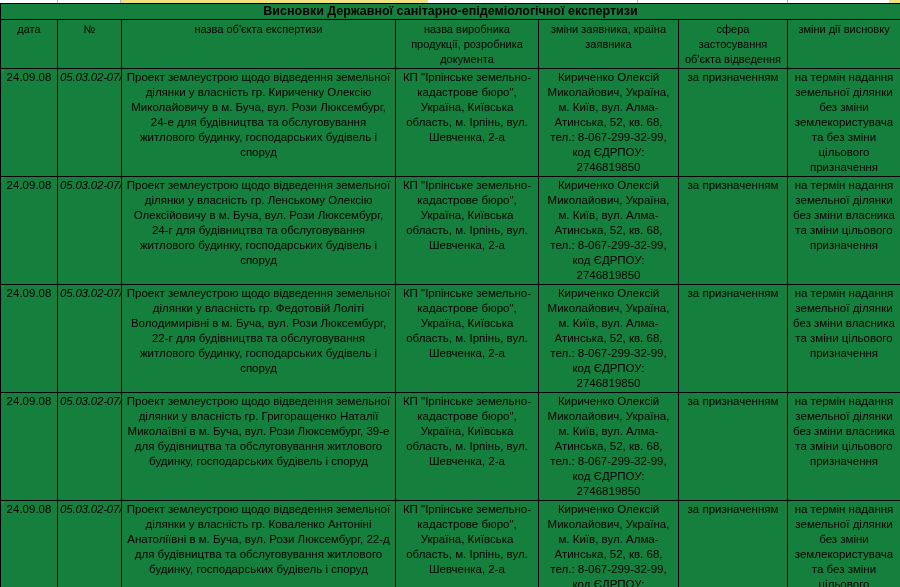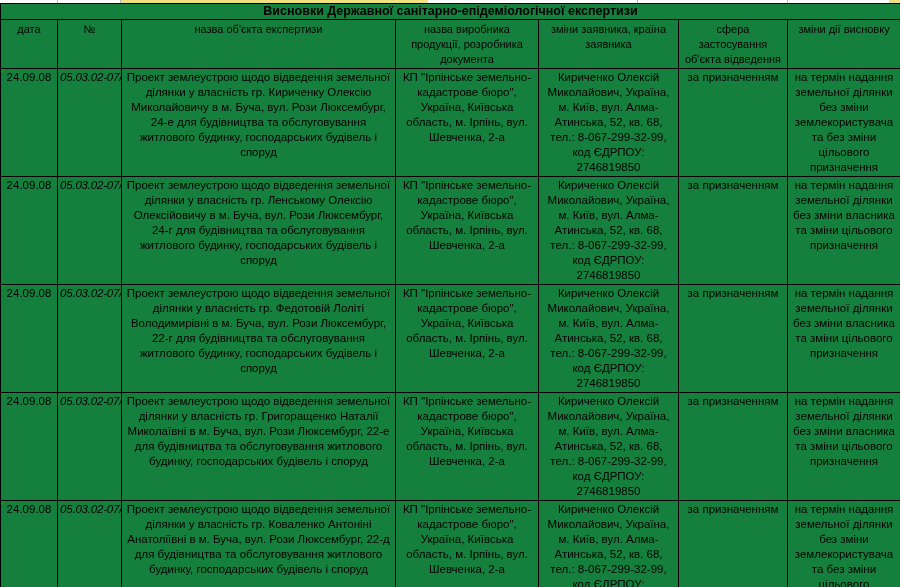--- a/index.html
+++ b/index.html
@@ -115,21 +115,21 @@
         <td class="cell-number">05.03.02-07/</td>
         <td>Проект землеустрою щодо відведення земельної ділянки у власність гр. Федотовій Лоліті Володимирівні в м. Буча, вул. Рози Люксембург, 22-г для будівництва та обслуговування житлового будинку, господарських будівель і споруд</td>
         <td>КП "Ірпінське земельно-кадастрове бюро", Україна, Київська область, м. Ірпінь, вул. Шевченка, 2-а</td>
         <td>Кириченко Олексій Миколайович, Україна, м. Київ, вул. Алма-Атинська, 52, кв. 68, тел.: 8-067-299-32-99, код ЄДРПОУ: 2746819850</td>
         <td>за призначенням</td>
         <td>на термін надання земельної ділянки без зміни власника та зміни цільового призначення</td>
       </tr>
       <tr class="data-row">
         <td class="cell-date"><span class="flag"></span><span>24.09.08</span></td>
         <td class="cell-number">05.03.02-07/</td>
-        <td>Проект землеустрою щодо відведення земельної ділянки у власність гр. Григоращенко Наталії Миколаївні в м. Буча, вул. Рози Люксембург, 22-е для будівництва та обслуговування житлового будинку, господарських будівель і споруд</td>
+        <td>Проект землеустрою щодо відведення земельної ділянки у власність гр. Григоращенко Наталії Миколаївні в м. Буча, вул. Рози Люксембург, 39-е для будівництва та обслуговування житлового будинку, господарських будівель і споруд</td>
         <td>КП "Ірпінське земельно-кадастрове бюро", Україна, Київська область, м. Ірпінь, вул. Шевченка, 2-а</td>
         <td>Кириченко Олексій Миколайович, Україна, м. Київ, вул. Алма-Атинська, 52, кв. 68, тел.: 8-067-299-32-99, код ЄДРПОУ: 2746819850</td>
         <td>за призначенням</td>
         <td>на термін надання земельної ділянки без зміни власника та зміни цільового призначення</td>
       </tr>
       <tr class="data-row">
         <td class="cell-date"><span class="flag"></span><span>24.09.08</span></td>
         <td class="cell-number">05.03.02-07/</td>
         <td>Проект землеустрою щодо відведення земельної ділянки у власність гр. Коваленко Антоніні Анатоліївні в м. Буча, вул. Рози Люксембург, 22-д для будівництва та обслуговування житлового будинку, господарських будівель і споруд</td>
         <td>КП "Ірпінське земельно-кадастрове бюро", Україна, Київська область, м. Ірпінь, вул. Шевченка, 2-а</td>

